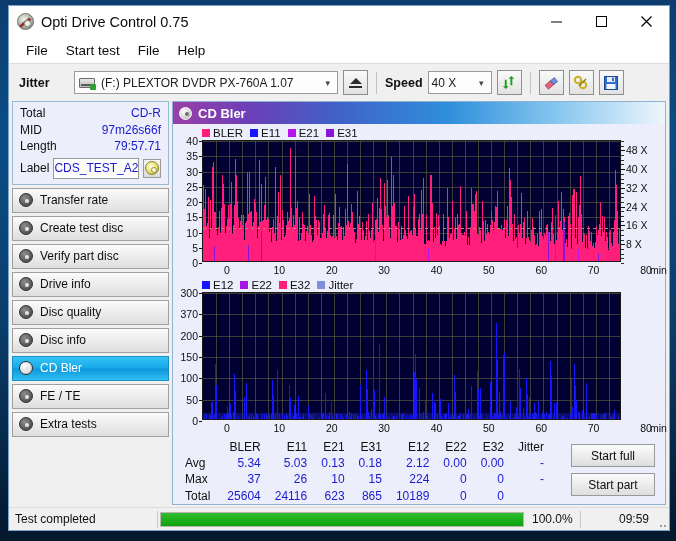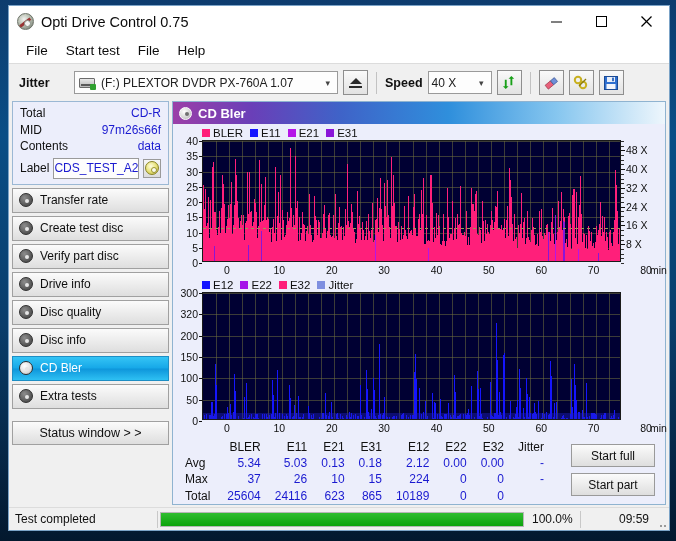--- a/index.html
+++ b/index.html
@@ -431,22 +431,22 @@
           <div class="disc-rows">
             <div class="drow">
               <span class="k">Total</span>
               <span class="v">CD-R</span>
             </div>
             <div class="drow">
               <span class="k">MID</span>
               <span class="v">97m26s66f</span>
             </div>
             <div class="drow">
-              <span class="k">Contents</span>
-              <span class="v">data</span>
+              <span class="k">Length</span>
+              <span class="v">79:57.71</span>
             </div>
             <div class="label-row">
               <span class="k">Label</span>
               <div class="label-box">
                 <span>CDS_TEST_A2</span>
               </div>
               <div class="cd-ic">
                 <div class="disc"></div>
               </div>
             </div>
@@ -477,26 +477,27 @@
           <div class="navbtn">
             <span class="nav-ic"></span>
             <span>Disc info</span>
           </div>
           <div class="navbtn active">
             <span class="nav-ic"></span>
             <span>CD Bler</span>
           </div>
           <div class="navbtn">
             <span class="nav-ic"></span>
+            <span>FE / TE</span>
+          </div>
+          <div class="navbtn">
+            <span class="nav-ic"></span>
             <span>Extra tests</span>
           </div>
           <div class="nav-spacer"></div>
-          <div class="statuswin">
-            <span>Status window &gt; &gt;</span>
-          </div>
         </div>
       </div>
 
       <div class="right">
         <div class="panel-head">
           <span class="ph-ic"></span>
           <span class="panel-title">CD Bler</span>
         </div>
 
         <div class="charts">
@@ -1504,21 +1505,21 @@
                 <div class="yt" style="top: 129px;">0</div>
                 <div class="ytick" style="top: 129px;"></div>
                 <div class="yt" style="top: 107.667px;">50</div>
                 <div class="ytick" style="top: 107.667px;"></div>
                 <div class="yt" style="top: 86.3333px;">100</div>
                 <div class="ytick" style="top: 86.3333px;"></div>
                 <div class="yt" style="top: 65px;">150</div>
                 <div class="ytick" style="top: 65px;"></div>
                 <div class="yt" style="top: 43.6667px;">200</div>
                 <div class="ytick" style="top: 43.6667px;"></div>
-                <div class="yt" style="top: 22.3333px;">320</div>
+                <div class="yt" style="top: 22.3333px;">370</div>
                 <div class="ytick" style="top: 22.3333px;"></div>
                 <div class="yt" style="top: 1px;">300</div>
                 <div class="ytick" style="top: 1px;"></div>
               </div>
             <div class="plot" id="plot2" style="height:128px;">
                 <div class="vgrid" style="left: 13px;"></div>
                 <div class="vgrid" style="left: 26px;"></div>
                 <div class="vgrid" style="left: 39px;"></div>
                 <div class="vgrid" style="left: 52px;"></div>
                 <div class="vgrid" style="left: 65px;"></div>

